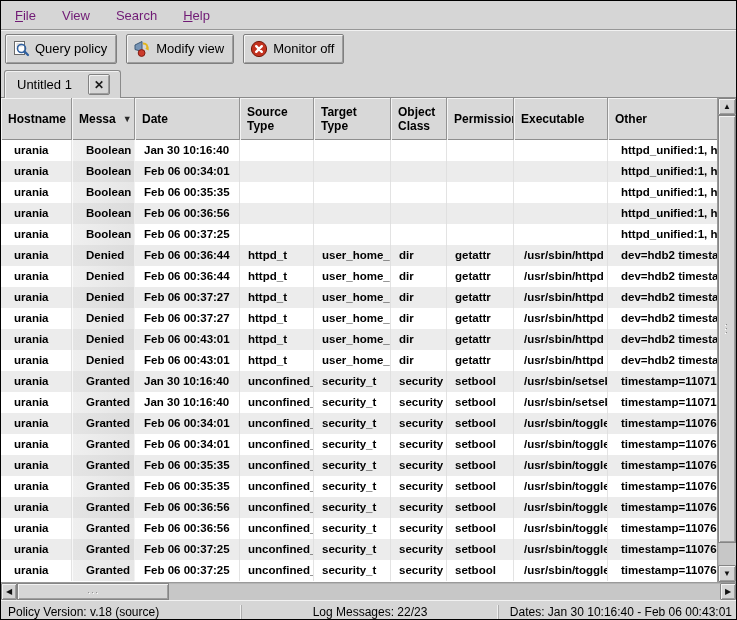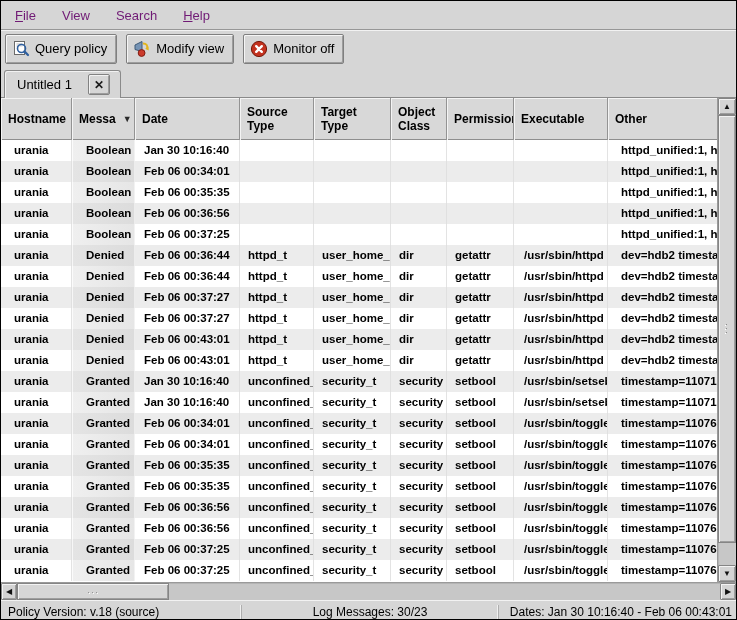--- a/index.html
+++ b/index.html
@@ -443,17 +443,17 @@
     <div class="sb-btn">◀</div>
     <div class="hthumb">
         <span class="grip">···</span>
       </div>
     <div class="htrough"></div>
     <div class="sb-btn">▶</div>
   </div>
 
   <div class="statusbar">
     <div class="status-left">Policy Version: v.18 (source)</div>
-    <div class="status-mid">Log Messages: 30/23</div>
+    <div class="status-mid">Log Messages: 22/23</div>
     <div class="status-right">Dates: Jan 30 10:16:40 - Feb 06 00:43:01</div>
   </div>
 
 </div>
 
 </body></html>

